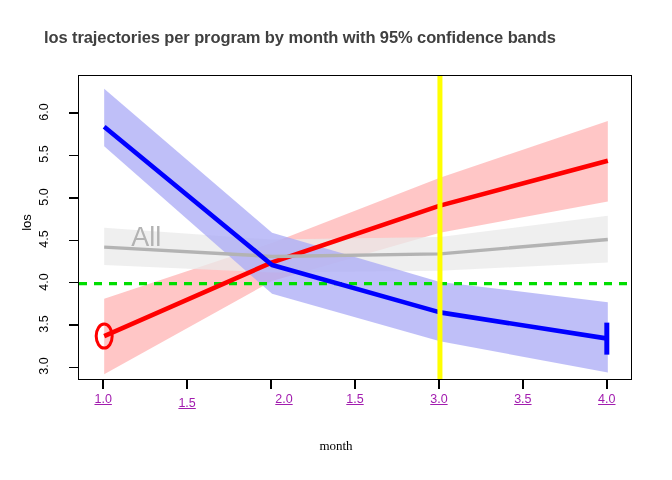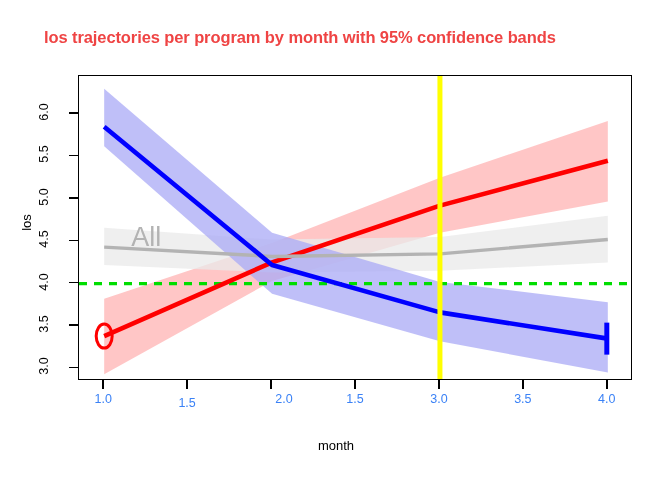--- a/index.html
+++ b/index.html
@@ -10,21 +10,21 @@
     overflow:hidden;
     position:relative;
   }
   #root{position:relative;width:672px;height:480px;}
 
   .chart-title{
     position:absolute;
     left:44px; top:28px;
     font-size:16.5px;
     font-weight:bold;
-    color:#ef4444;
+    color:#404040;
     white-space:nowrap;
     letter-spacing:-0.1px;
   }
 
   
   .plot-frame{
     position:absolute;
     left:78px; top:75px;
     width:554px; height:305px;
     border:1.4px solid #000;
@@ -45,37 +45,39 @@
     transform:rotate(-90deg);
     transform-origin:center center;
   }
   .xlab{
     position:absolute;
     left:0; top:438px;
     width:672px;
     text-align:center;
     font-size:13px;
     color:#000;
+    font-family:Liberation Serif, serif;
   }
 
   .ytick-label{
     position:absolute;
     font-size:12.5px;
     color:#000;
     width:40px;
     text-align:center;
     transform:rotate(-90deg);
     transform-origin:center center;
   }
   .xtick-label{
     position:absolute;
     font-size:12.5px;
-    color:#3b82f6;
+    color:#a21caf;
     width:46px;
     text-align:center;
+    text-decoration:underline;
   }
 
   .series-annot{
     position:absolute;
     font-size:27px;
     font-weight:normal;
     line-height:1;
     pointer-events:none;
     white-space:nowrap;
   }

